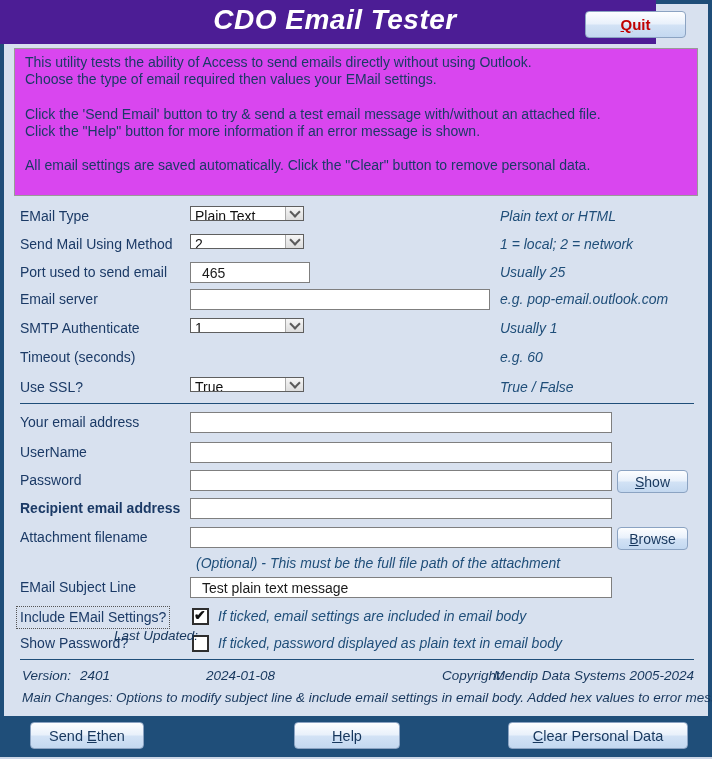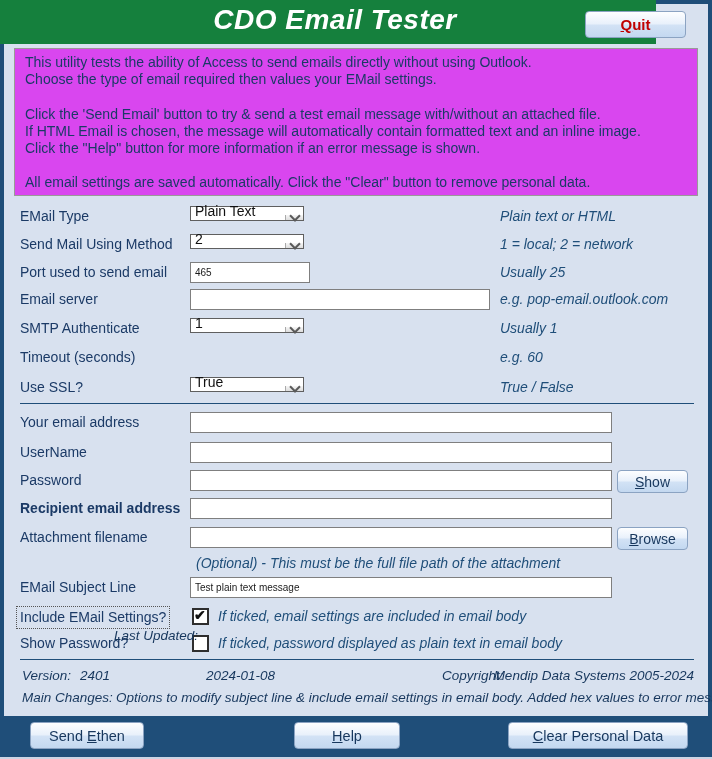--- a/index.html
+++ b/index.html
@@ -1,21 +1,21 @@
 <!DOCTYPE html>
 <html><head>
 <meta charset="utf-8">
 <style>
   html,body { margin:0; padding:0; background:#e8e8e8; }
   #window {
     position:relative; width:712px; height:759px; overflow:hidden;
     background:#D8E1EF; font-family:"Liberation Sans", sans-serif;
     box-shadow: inset 0 0 0 4px #1F4E79;
   }
-  .titlebar { position:absolute; left:0; top:0; width:656px; height:44px; background:#15803d; }
+  .titlebar { position:absolute; left:0; top:0; width:656px; height:44px; background:#4c1d95; }
   .title {
     position:absolute; left:140px; top:4px; width:390px; text-align:center;
     font-size:28px; font-weight:bold; font-style:italic; color:#ffffff; letter-spacing:0.5px;
   }
   .btn {
     position:absolute; display:flex; align-items:center; justify-content:center;
     background:linear-gradient(#fdfeff, #e9f1fb 46%, #d2e2f5 54%, #c3d8f0);
     border:1px solid #8ba3c2; border-radius:4px; color:#17375D; font-size:14px;
     box-sizing:border-box; white-space:pre; cursor:default;
   }
@@ -28,29 +28,29 @@
     padding:5px 10px; color:#1B3A66; font-size:14px;
   }
   .descline { height:17.2px; line-height:17.2px; white-space:nowrap; }
 
   .label { position:absolute; left:20px; color:#1B3A66; font-size:14px; line-height:21px; white-space:nowrap; }
   .label.bold { font-weight:bold; }
   .hint  { position:absolute; left:500px; color:#1F4E79; font-style:italic; font-size:14px; line-height:21px; white-space:nowrap; }
 
   .tinput {
     position:absolute; height:21px; border:1px solid #7f7f7f; background:#ffffff;
-    font-family:inherit; font-size:10px; color:#1a1a1a; padding:0 4px; box-sizing:border-box;
+    font-family:inherit; font-size:14px; color:#1a1a1a; padding:0 11px; box-sizing:border-box;
   }
   .w-narrow { left:190px; width:120px; }
   .w-med    { left:190px; width:300px; }
   .w-wide   { left:190px; width:422px; }
 
   .combo {
     position:absolute; left:190px; width:114px; height:15px; border:1px solid #5f5f5f;
-    background:#ffffff; display:flex; box-sizing:border-box;align-items:flex-end;
+    background:#ffffff; display:flex; box-sizing:border-box;
   }
   .combo-value { flex:1; font-size:14px; color:#111111; padding:1px 4px; overflow:hidden; white-space:nowrap; }
   .combo-arrow {
     width:17px; border-left:1px solid #a9a9a9; background:linear-gradient(#f6f6f6,#dddddd);
     display:flex; align-items:center; justify-content:center;
   }
   .chev { width:6px; height:6px; border-right:2px solid #5a5a5a; border-bottom:2px solid #5a5a5a; transform:rotate(45deg); margin-top:-3px; }
 
   .cb { position:absolute; left:192px; width:13px; height:13px; background:#ffffff; border:2px solid #2e2e2e; }
   .cb[data-checked="true"]::after {
@@ -77,21 +77,20 @@
   <div class="titlebar">
     <div class="title">CDO Email Tester</div>
     <div class="btn" id="quit-btn"><span class="u">Q</span><span>uit</span></div>
   </div>
 
   <div class="descbox">
     <div class="descline">This utility tests the ability of Access to send emails directly without using Outlook.</div>
     <div class="descline">Choose the type of email required then values your EMail settings.</div>
     <div class="descline"></div>
     <div class="descline">Click the 'Send Email' button to try &amp; send a test email message with/without an attached file.</div>
-    <div class="descline">If HTML Email is chosen, the message will automatically contain formatted text and an inline image.</div>
     <div class="descline">Click the "Help" button for more information if an error message is shown.</div>
     <div class="descline"></div>
     <div class="descline">All email settings are saved automatically. Click the "Clear" button to remove personal data.</div>
   </div>
 
   <div class="label" style="top:206px">EMail Type</div>
   <div class="combo" style="top:206px">
     <span class="combo-value">Plain Text</span>
     <span class="combo-arrow">
         <span class="chev"></span>

